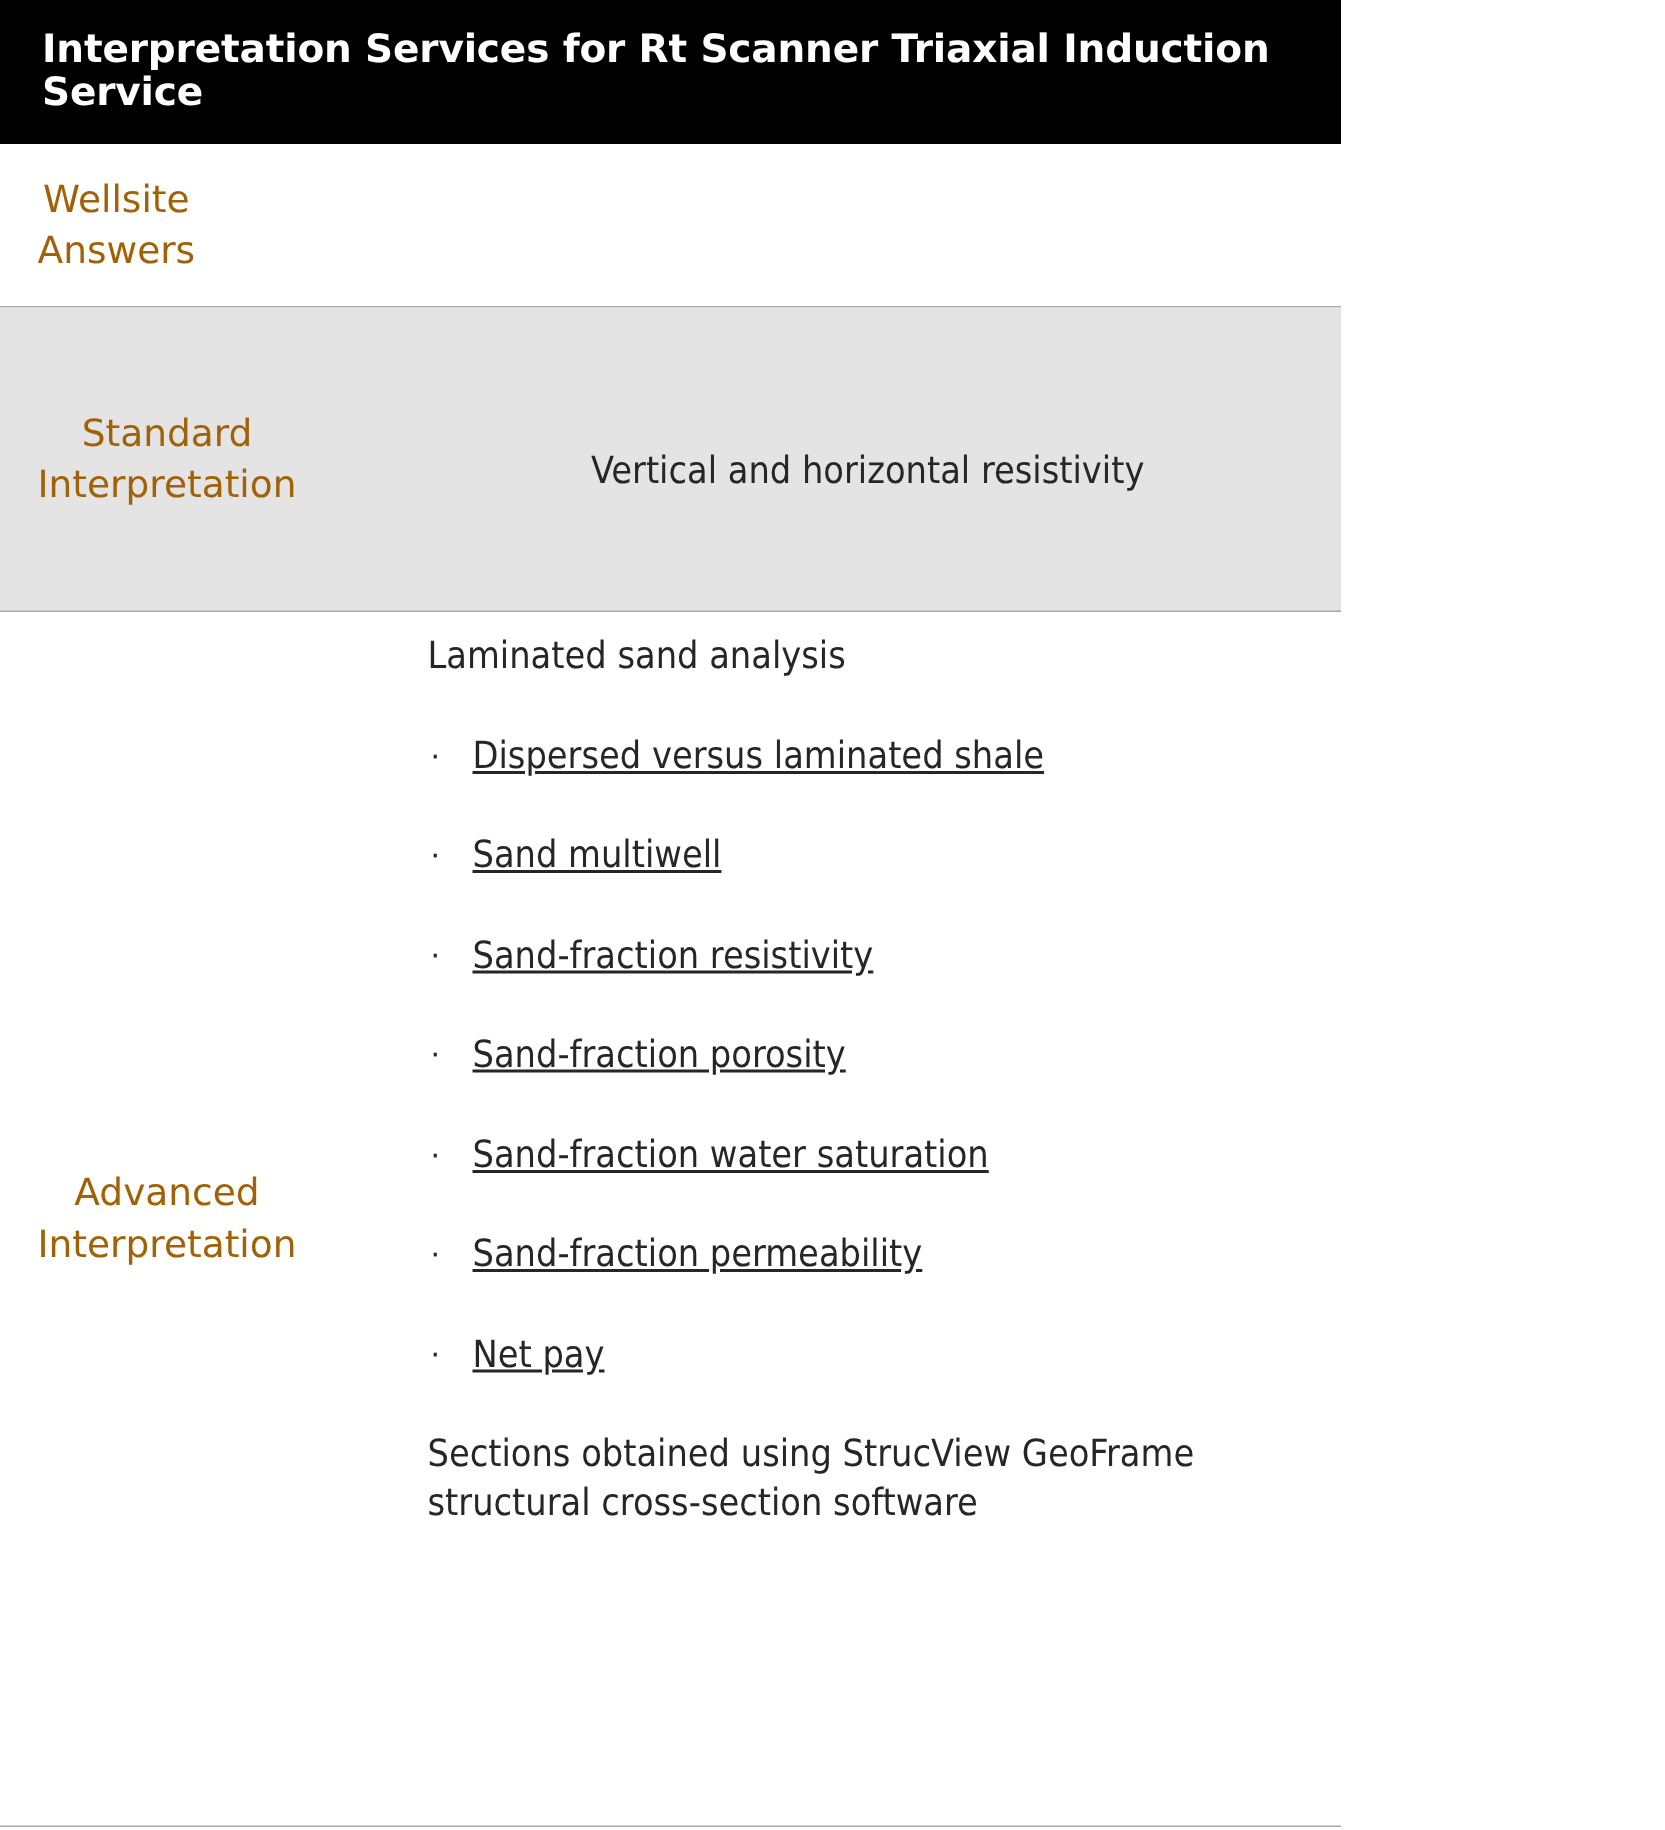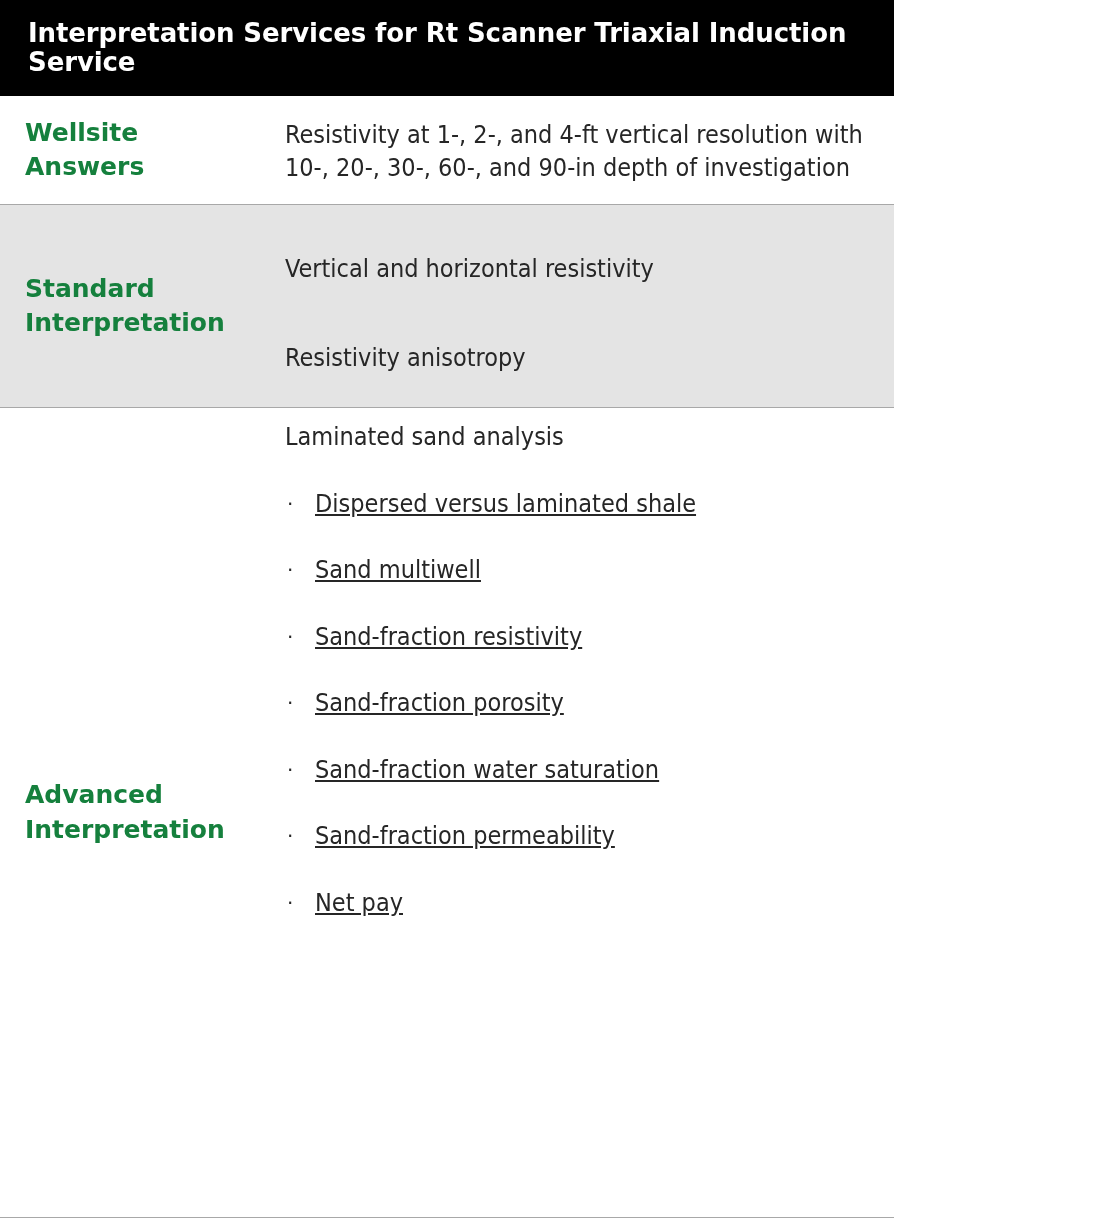--- a/index.html
+++ b/index.html
@@ -53,25 +53,26 @@
     width: 285px;
     flex: 0 0 285px;
     display: flex;
     align-items: center;
     box-sizing: border-box;
     padding-left: 25px;
     padding-right: 8px;
   }
   .row-label {
     font-family: "DejaVu Sans", sans-serif;
-    font-weight: 700;
+    font-weight: 400;
     font-size: 25px;
     line-height: 1.38;
-    color: #15803d;
+    color: #a16207;
     white-space: pre-line;
+    text-align: center;
   }
 
   .row-content-cell {
     flex: 1 1 auto;
     box-sizing: border-box;
     padding-right: 22px;
     display: flex;
     flex-direction: column;
     justify-content: center;
   }
@@ -89,20 +90,21 @@
   
   .row-wellsite { height: 109px; }
   .row-wellsite .row-content-cell { padding-top: 2px; }
 
   
   .row-standard { height: 203px; }
   .row-standard .row-content-cell {
     justify-content: space-around;
     padding-top: 20px;
     padding-bottom: 4px;
+    text-align: center;
   }
 
   
   .row-advanced { height: 810px; }
   .row-advanced .row-content-cell {
     justify-content: flex-start;
     padding-top: 12px;
   }
 
   .adv-item {
@@ -140,33 +142,29 @@
 
   <div class="table-header">
     <div class="title">Interpretation Services for Rt Scanner Triaxial Induction Service</div>
   </div>
 
   <div class="row white row-wellsite">
     <div class="row-label-cell">
       <div class="row-label">Wellsite
 Answers</div>
     </div>
-    <div class="row-content-cell">
-      <div class="content-line two-line">Resistivity at 1-, 2-, and 4-ft vertical resolution with 10-, 20-, 30-, 60-, and 90-in depth of investigation</div>
-    </div>
   </div>
 
   <div class="row shaded row-standard">
     <div class="row-label-cell">
       <div class="row-label">Standard
 Interpretation</div>
     </div>
     <div class="row-content-cell">
       <div class="content-line">Vertical and horizontal resistivity</div>
-      <div class="content-line">Resistivity anisotropy</div>
     </div>
   </div>
 
   <div class="row white row-advanced">
     <div class="row-label-cell">
       <div class="row-label">Advanced
 Interpretation</div>
     </div>
     <div class="row-content-cell">
 
@@ -201,18 +199,19 @@
         <span class="bullet-dot">·</span>
         <span class="content-line bullet-text">Sand-fraction permeability</span>
       </div>
 
       <div class="bullet-item">
         <span class="bullet-dot">·</span>
         <span class="content-line bullet-text">Net pay</span>
       </div>
 
 
+      <div class="content-line adv-item two-line">Sections obtained using StrucView GeoFrame structural cross-section software</div>
 
 
     </div>
   </div>
 
 </div>
 
 </body></html>

